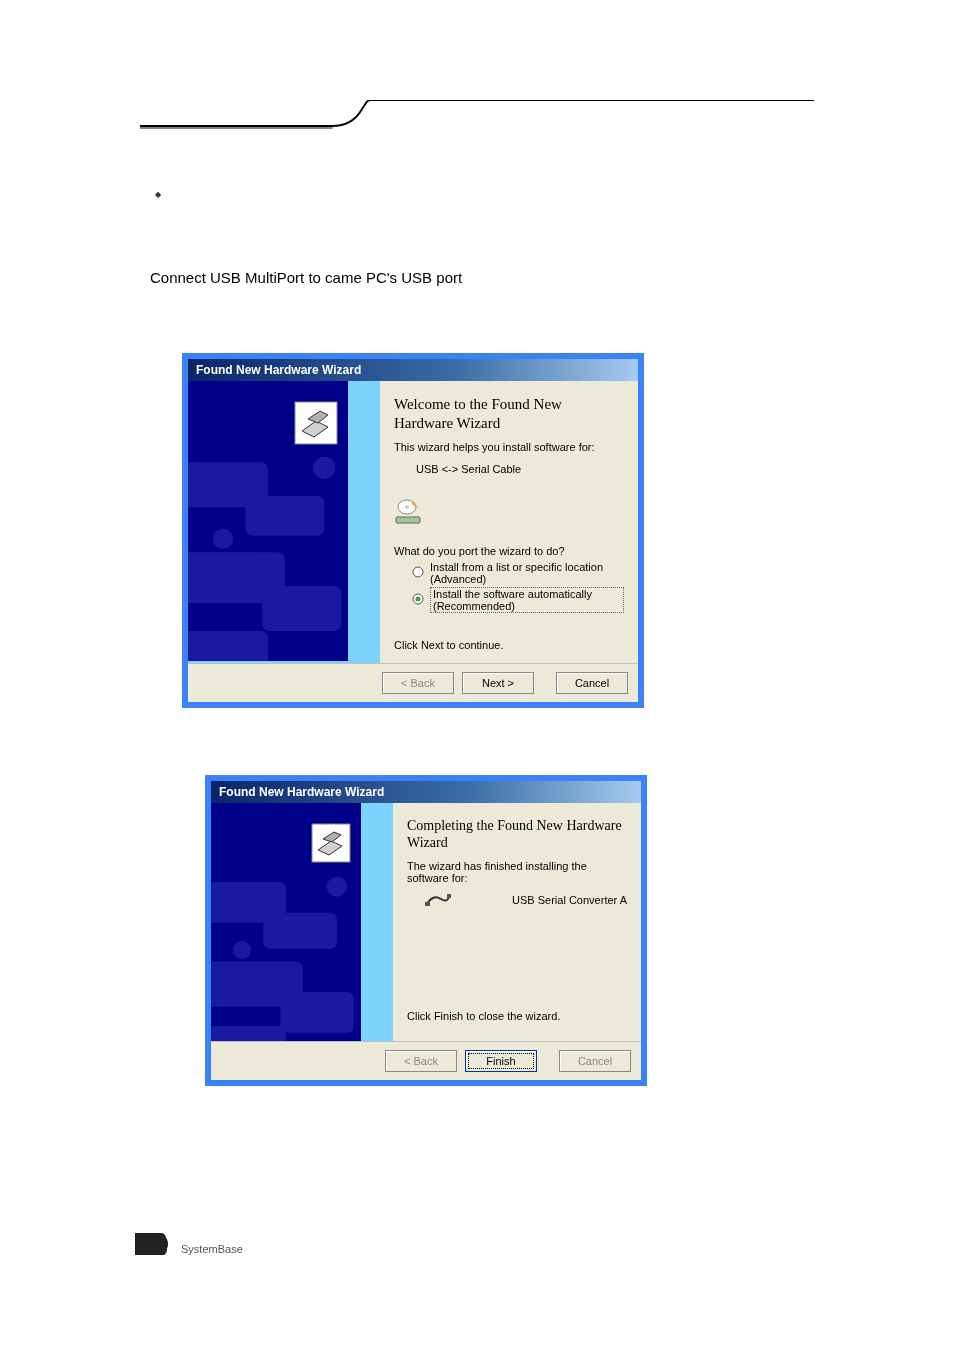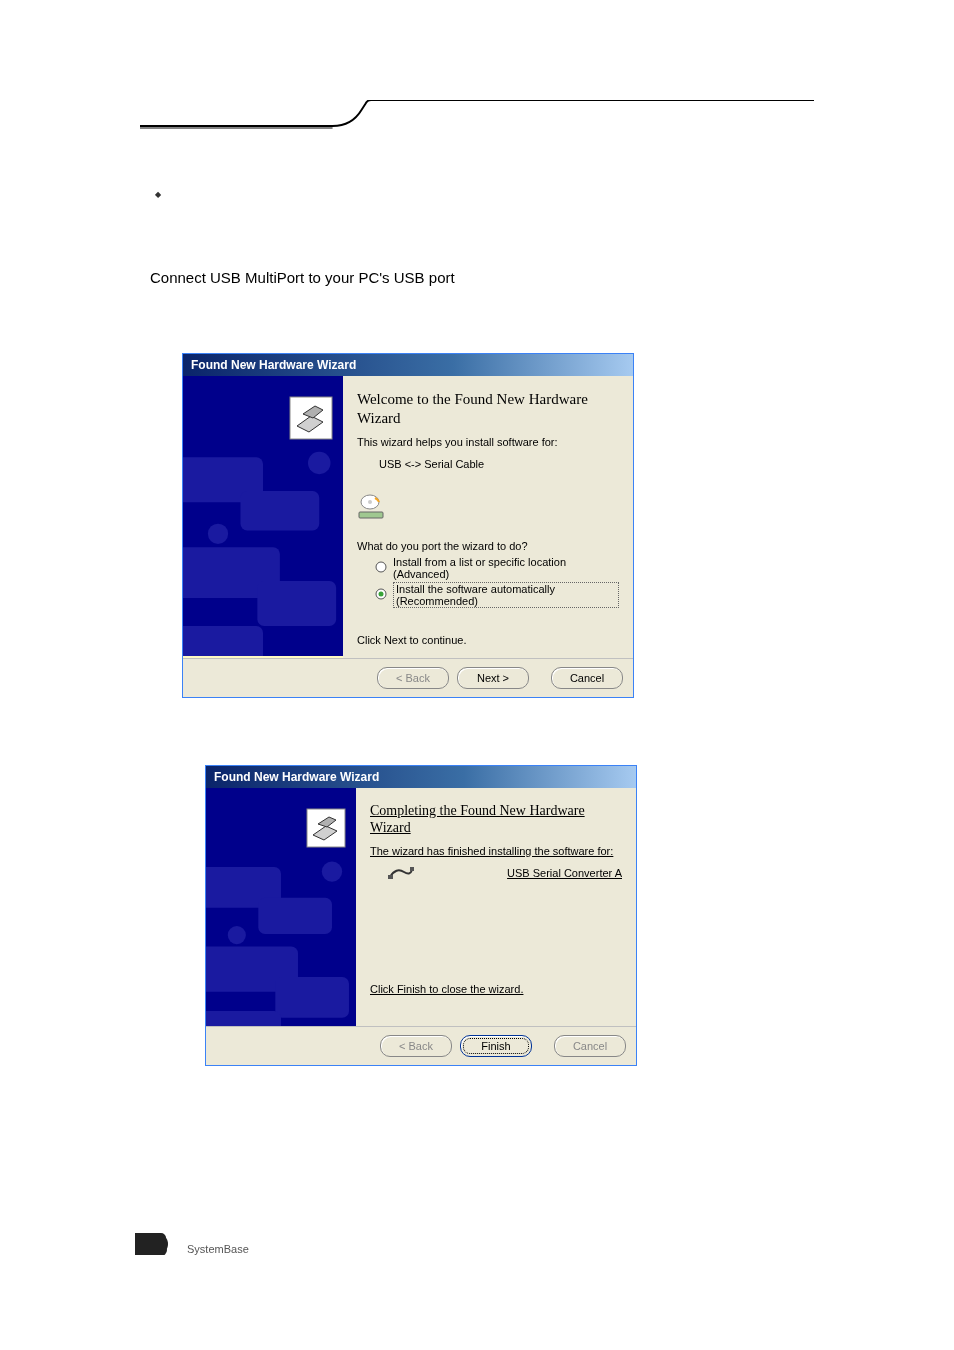--- a/index.html
+++ b/index.html
@@ -41,22 +41,22 @@
   }
   .instr {
     font-size: 13px;
     color: #fff;
     margin-left: 25px;
     margin-bottom: 12px;
   }
   .dialog {
     width: 450px;
     margin-left: 27px;
-    background: #fef9c3;
-    border: 1px solid #3b82f6;
+    background: #7dd3fc;
+    border: 6px solid #3b82f6;
     font-family: Tahoma, Arial, sans-serif;
     font-size: 11px;
     color: #000;
     margin-bottom: 40px;
   }
   .dialog-title {
     background: linear-gradient(to right, #0a246a 0%, #3a6ea5 60%, #a6caf0 100%);
     color: #fff;
     font-weight: bold;
     padding: 4px 8px;
@@ -81,20 +81,21 @@
     position: absolute;
     top: 70px;
     left: -10px;
     right: -10px;
     bottom: 0;
   }
   .main {
     flex: 1;
     padding: 14px 14px 8px 14px;
     background: #ece9d8;
+    margin-left: 32px;
   }
   .main h2 {
     font-family: Georgia, "Times New Roman", serif;
     font-weight: normal;
     font-size: 15px;
     margin: 0 0 8px 0;
     line-height: 1.25;
   }
   .main .line {
     margin: 4px 0;
@@ -132,21 +133,21 @@
     display: flex;
     justify-content: flex-end;
     gap: 8px;
   }
   .btn {
     min-width: 72px;
     height: 22px;
     font-size: 11px;
     background: #ece9d8;
     border: 1px solid #888;
-    border-radius: 10px;
+    border-radius: 0;
     box-shadow: inset 1px 1px 0 #fff;
     cursor: default;
     padding: 0 10px;
   }
   .btn.disabled { color: #888; }
   .btn.default {
     border: 1px solid #003399;
     outline: 1px dotted #000;
     outline-offset: -4px;
   }
@@ -163,21 +164,21 @@
     color: #fff;
     margin-left: 25px;
     margin-top: 2px;
   }
   .footer {
     position: absolute;
     left: 135px;
     bottom: 95px;
     display: flex;
     align-items: flex-end;
-    gap: 14px;
+    gap: 8px;
   }
   .footer-logo {
     width: 38px;
     height: 22px;
   }
   .footer-text {
     font-size: 11px;
     color: #555;
     margin-left: 0;
   }
@@ -192,21 +193,21 @@
   </svg>
 </div>
 
 <div class="content">
 
   <div class="bullet-row">
     <span style="color:#333;font-size:8px;">◆</span>
     <span></span>
   </div>
 
-  <div class="connect-line">Connect USB MultiPort to your PC's USB port</div>
+  <div class="connect-line">Connect USB MultiPort to came PC's USB port</div>
 
   <div class="instr">
     <span>"</span>
     <span style="display:inline-block;width:310px;"></span>
     <span>"</span>
     <span style="display:inline-block;width:70px;"></span>
     <span>"</span>
     <span style="display:inline-block;width:40px;"></span>
     <span>"</span>
   </div>
@@ -294,21 +295,21 @@
         <svg class="bg-shapes" viewBox="0 0 150 170" preserveAspectRatio="none">
           <rect x="-10" y="8" width="85" height="36" rx="6" fill="#1a1aa0"></rect>
           <rect x="55" y="35" width="65" height="32" rx="6" fill="#1a1aa0"></rect>
           <circle cx="120" cy="12" r="9" fill="#1a1aa0"></circle>
           <rect x="-5" y="78" width="95" height="40" rx="6" fill="#1a1aa0"></rect>
           <rect x="70" y="105" width="65" height="36" rx="6" fill="#1a1aa0"></rect>
           <rect x="-10" y="135" width="85" height="36" rx="6" fill="#1a1aa0"></rect>
           <circle cx="36" cy="68" r="8" fill="#1a1aa0"></circle>
         </svg>
       </div>
-      <div class="main" style="padding-bottom:4px;text-decoration:underline;">
+      <div class="main" style="padding-bottom:4px;">
         <h2 style="font-size:14px;">Completing the Found New Hardware Wizard</h2>
         <div class="line">The wizard has finished installing the software for:</div>
         <div class="completed-row">
           <span class="usb-icon">
             <svg width="26" height="18">
               <path d="M2 14 Q 8 4 16 9 Q 22 13 24 7" stroke="#333" stroke-width="2" fill="none"></path>
               <rect x="0" y="12" width="5" height="4" fill="#555"></rect>
               <rect x="22" y="4" width="4" height="4" fill="#555"></rect>
             </svg>
           </span>

